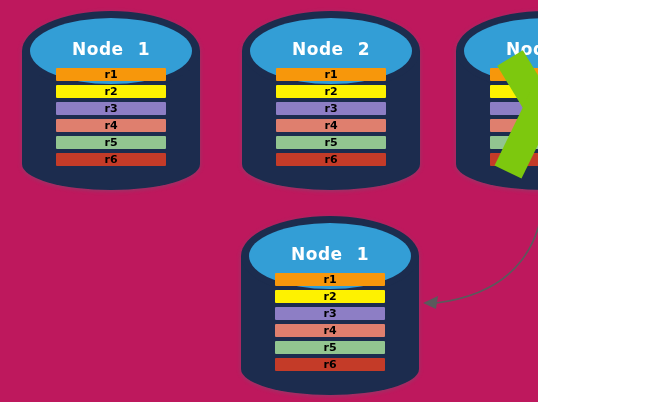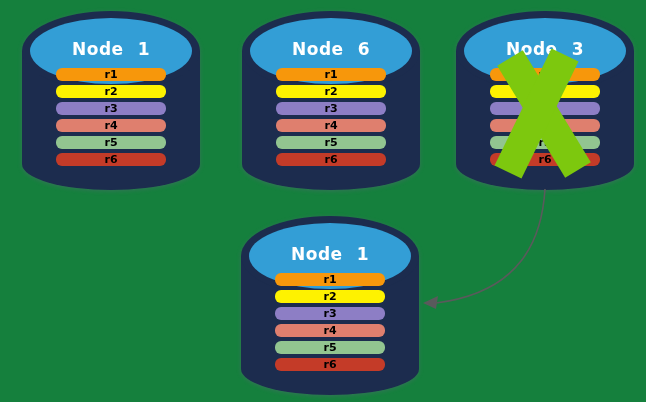--- a/index.html
+++ b/index.html
@@ -1,34 +1,34 @@
 <!DOCTYPE html>
 <html style="--cylinder-body: #1C2C4E; --cylinder-top: #339ED6; --title-text: #FFFFFF; --record-text: #000000; --failure-x: #7DC80E; --arrow: #5A5A5C;"><head>
 <meta charset="utf-8">
 <style>
   html,body{margin:0;padding:0;background:#ffffff;}
   .canvas{
-    position:relative;width:646px;height:402px;overflow:hidden;
+    position:relative;width:538px;height:402px;overflow:hidden;
     font-family:"DejaVu Sans","Liberation Sans",sans-serif;
-    background:#15803d;
+    background:#be185d;
   }
   .node{position:absolute;width:180px;height:184px;}
   .cyl{position:absolute;left:0;top:0;width:180px;height:184px;overflow:visible;
        filter:drop-shadow(0 1px 2px rgba(90,100,120,0.45));}
   .cyl-body{fill:var(--cylinder-body);}
   .cyl-rim{fill:var(--cylinder-body);}
   .cyl-top{fill:var(--cylinder-top);}
   .node-title{
     position:absolute;left:0;top:32px;width:100%;
     text-align:center;color:var(--title-text);
     font-size:17px;font-weight:700;word-spacing:0.45em;letter-spacing:0.5px;
   }
   .records{position:absolute;left:35px;top:61px;width:110px;}
   .record{
-    height:13px;margin-bottom:4px;border-radius:6px;
+    height:13px;margin-bottom:4px;border-radius:1px;
     text-align:center;font-size:11px;line-height:13px;font-weight:700;
     color:var(--record-text);
   }
   .x-mark{position:absolute;left:37px;top:43px;width:90px;height:133px;overflow:visible;}
   .x-stroke{stroke:var(--failure-x);stroke-width:30;stroke-linecap:butt;}
   .arrow-layer{position:absolute;left:0;top:0;width:646px;height:402px;pointer-events:none;}
   .arrow-line{fill:none;stroke:var(--arrow);stroke-width:1.6;}
   .arrow-head{fill:var(--arrow);stroke:none;}
 </style>
 </head>
@@ -52,21 +52,21 @@
       <div class="record" style="background: rgb(196, 59, 40);">r6</div>
     </div>
   </div>
 
   <div class="node" style="left:241px;top:7px">
     <svg class="cyl" viewBox="0 0 180 184">
       <path class="cyl-body" d="M1,44 L1,157 A89,26 0 0 0 179,157 L179,44 Z"></path>
       <ellipse class="cyl-rim" cx="90" cy="44" rx="89" ry="40"></ellipse>
       <ellipse class="cyl-top" cx="90" cy="44" rx="81" ry="33"></ellipse>
     </svg>
-    <div class="node-title">Node 6</div>
+    <div class="node-title">Node 2</div>
     <div class="records">
       <div class="record" style="background: rgb(247, 151, 11);">r1</div>
       <div class="record" style="background: rgb(254, 242, 0);">r2</div>
       <div class="record" style="background: rgb(141, 126, 197);">r3</div>
       <div class="record" style="background: rgb(223, 127, 110);">r4</div>
       <div class="record" style="background: rgb(146, 197, 144);">r5</div>
       <div class="record" style="background: rgb(196, 59, 40);">r6</div>
     </div>
   </div>
 

